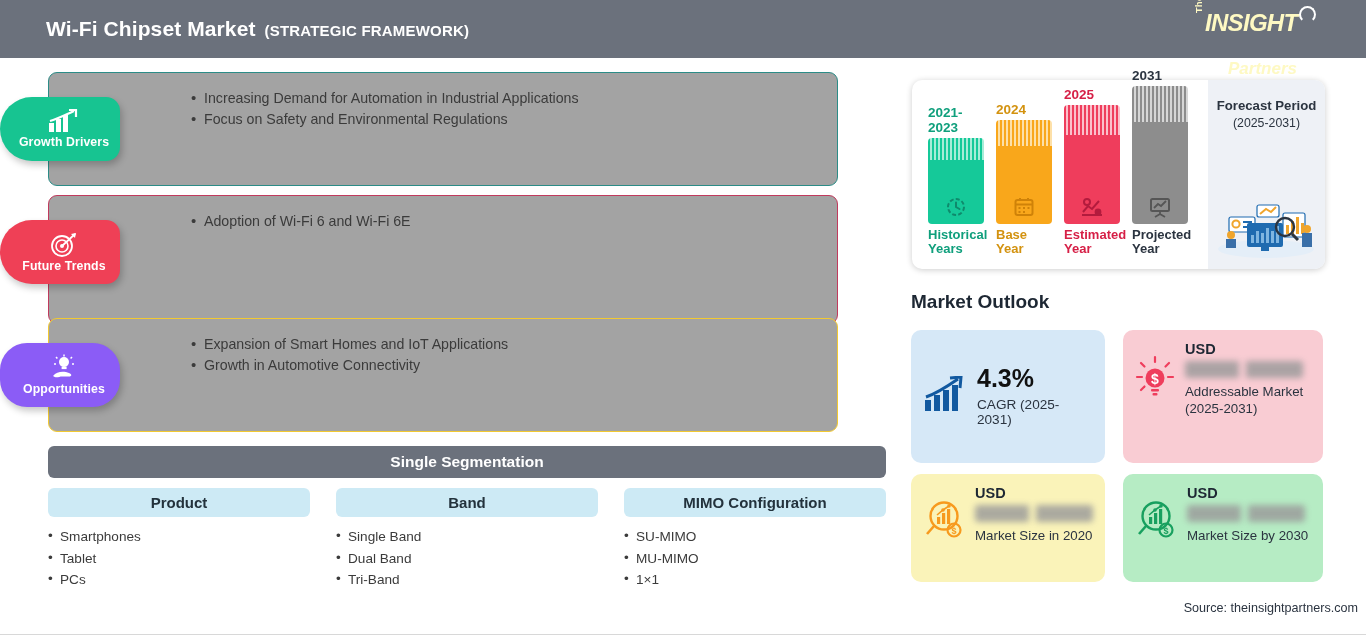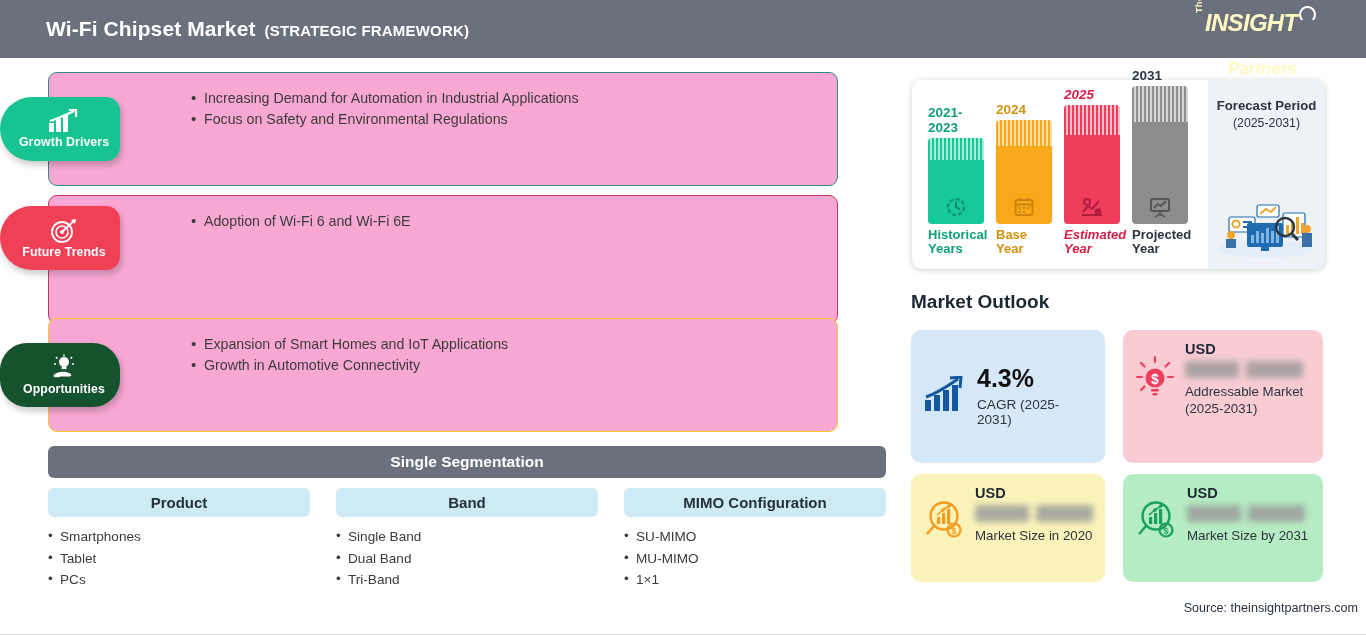--- a/index.html
+++ b/index.html
@@ -25,21 +25,21 @@
       transform: rotate(-90deg); transform-origin: left top; letter-spacing:.5px; }
   .logo .insight { position:absolute; left:11px; top:2px; font-size:24px; font-weight:bold;
       letter-spacing:-.7px; font-style: italic; }
   .logo .partners { position:absolute; right:17px; top:24px; font-size:17px; font-weight:bold; font-style: italic; margin-top: 28px;}
   .logo .ring { position:absolute; right:-2px; top:-1px; width:17px; height:17px;
       border:2.4px solid #fff; border-radius:50%; border-bottom-color:transparent; }
 
   
   .left { position:absolute; left:0; top:58px; width:905px; height:577px; }
   .factor-box {
-    position:absolute; left:48px; width:790px; background:#f9a8d4;
+    position:absolute; left:48px; width:790px; background:#a3a3a3;
     border-radius: 9px; border: 1.3px solid #ccc;
     padding: 13px 18px 13px 142px;
   }
   .factor-box ul { list-style:none; }
   .factor-box li {
     font-size: 14.2px; color:#3b3b3b; line-height: 1.1;
     padding-left: 13px; position:relative; margin: 5px 0 5px 0;
   }
   .factor-box li::before {
     content:"•"; position:absolute; left:0; top:-1px; font-size:15px; color:#3b3b3b;
@@ -53,24 +53,24 @@
     padding-left: 8px;
   }
   .pill-label { color:#fff; font-size:12.3px; font-weight:bold; margin-top:1px; letter-spacing:.1px;}
   .pill svg { display:block; }
 
   
   #box1 { top: 14px; height: 114px; border-color:#2b8c87; }
   #pill1 { top: 39px; background:#17c491; }
   
   #box2 { top: 137px; height: 129px; border-color:#c13a5d; }
-  #pill2 { top: 148px; background:#ef4056; }
+  #pill2 { top: 162px; background:#ef4056; }
   
   #box3 { top: 260px; height: 114px; border-color:#f2c931; }
-  #pill3 { top: 285px; background:#14532d;border-radius:27px; }
+  #pill3 { top: 285px; background:#8b5cf6;border-radius:27px; }
 
   
   .seg-header {
     position:absolute; left:48px; top:388px; width:838px; height:32px;
     background:#6b717c; border-radius:6px; color:#fff;
     display:flex; align-items:center; justify-content:center;
     font-size:15.5px; font-weight:bold;
   }
   .seg-cols { position:absolute; left:48px; top:430px; width:838px; display:flex; gap:26px; }
   .seg-col { width: 262px; }
@@ -282,21 +282,21 @@
                     <rect x="14.5" y="11" width="2" height="2"></rect>
                     <rect x="5.5" y="15" width="2" height="2"></rect>
                     <rect x="10" y="15" width="2" height="2"></rect>
                   </g>
                 </svg>
             </div>
           </div>
           <div class="bar-label" style="color:#d3920f;">Base Year</div>
         </div>
 
-        <div class="barcol" style="left:152px;font-style:italic;">
+        <div class="barcol" style="left:152px;">
           <div class="bar-year" style="color:#d61f46;">2025</div>
           <div class="bar" style="height:119px;">
             <div class="bar-stripe" style="height:30px;background:repeating-linear-gradient(90deg,#ef3d5c 0 2px,#fbc0cb 2px 4px);"></div>
             <div class="bar-solid" style="background:#ef3d5c;">
               <svg width="24" height="22" viewBox="0 0 24 22">
                   <path d="M3 16 L8 10 L12 13 L19 5" stroke="#b31b3d" stroke-width="2" fill="none"></path>
                   <circle cx="7" cy="6" r="3" fill="none" stroke="#b31b3d" stroke-width="2"></circle>
                   <circle cx="18" cy="16" r="3.4" fill="#b31b3d"></circle>
                   <path d="M2 19 H22" stroke="#b31b3d" stroke-width="2"></path>
                 </svg>
@@ -448,21 +448,21 @@
               <circle cx="20" cy="11" r="1.8" fill="#18a05f"></circle>
                 <circle cx="26" cy="7" r="1.8" fill="#18a05f"></circle>
               <path d="M11 27 L4 35" stroke="#18a05f" stroke-width="2.6"></path>
               <circle cx="31" cy="31" r="6.5" fill="none" stroke="#18a05f" stroke-width="2.2"></circle>
               <text x="31" y="35" font-size="9" font-weight="bold" fill="#18a05f" text-anchor="middle" font-family="Liberation Sans, sans-serif">$</text>
             </svg>
           </span>
           <div>
             <div class="usd">USD</div>
             <div class="blurred"></div>
-            <div class="cap">Market Size by 2031</div>
+            <div class="cap">Market Size by 2030</div>
           </div>
         </div>
       </div>
     </div>
 
     <div class="source">Source: theinsightpartners.com</div>
   </div>
 
   <div class="divider"></div>
 </div>

